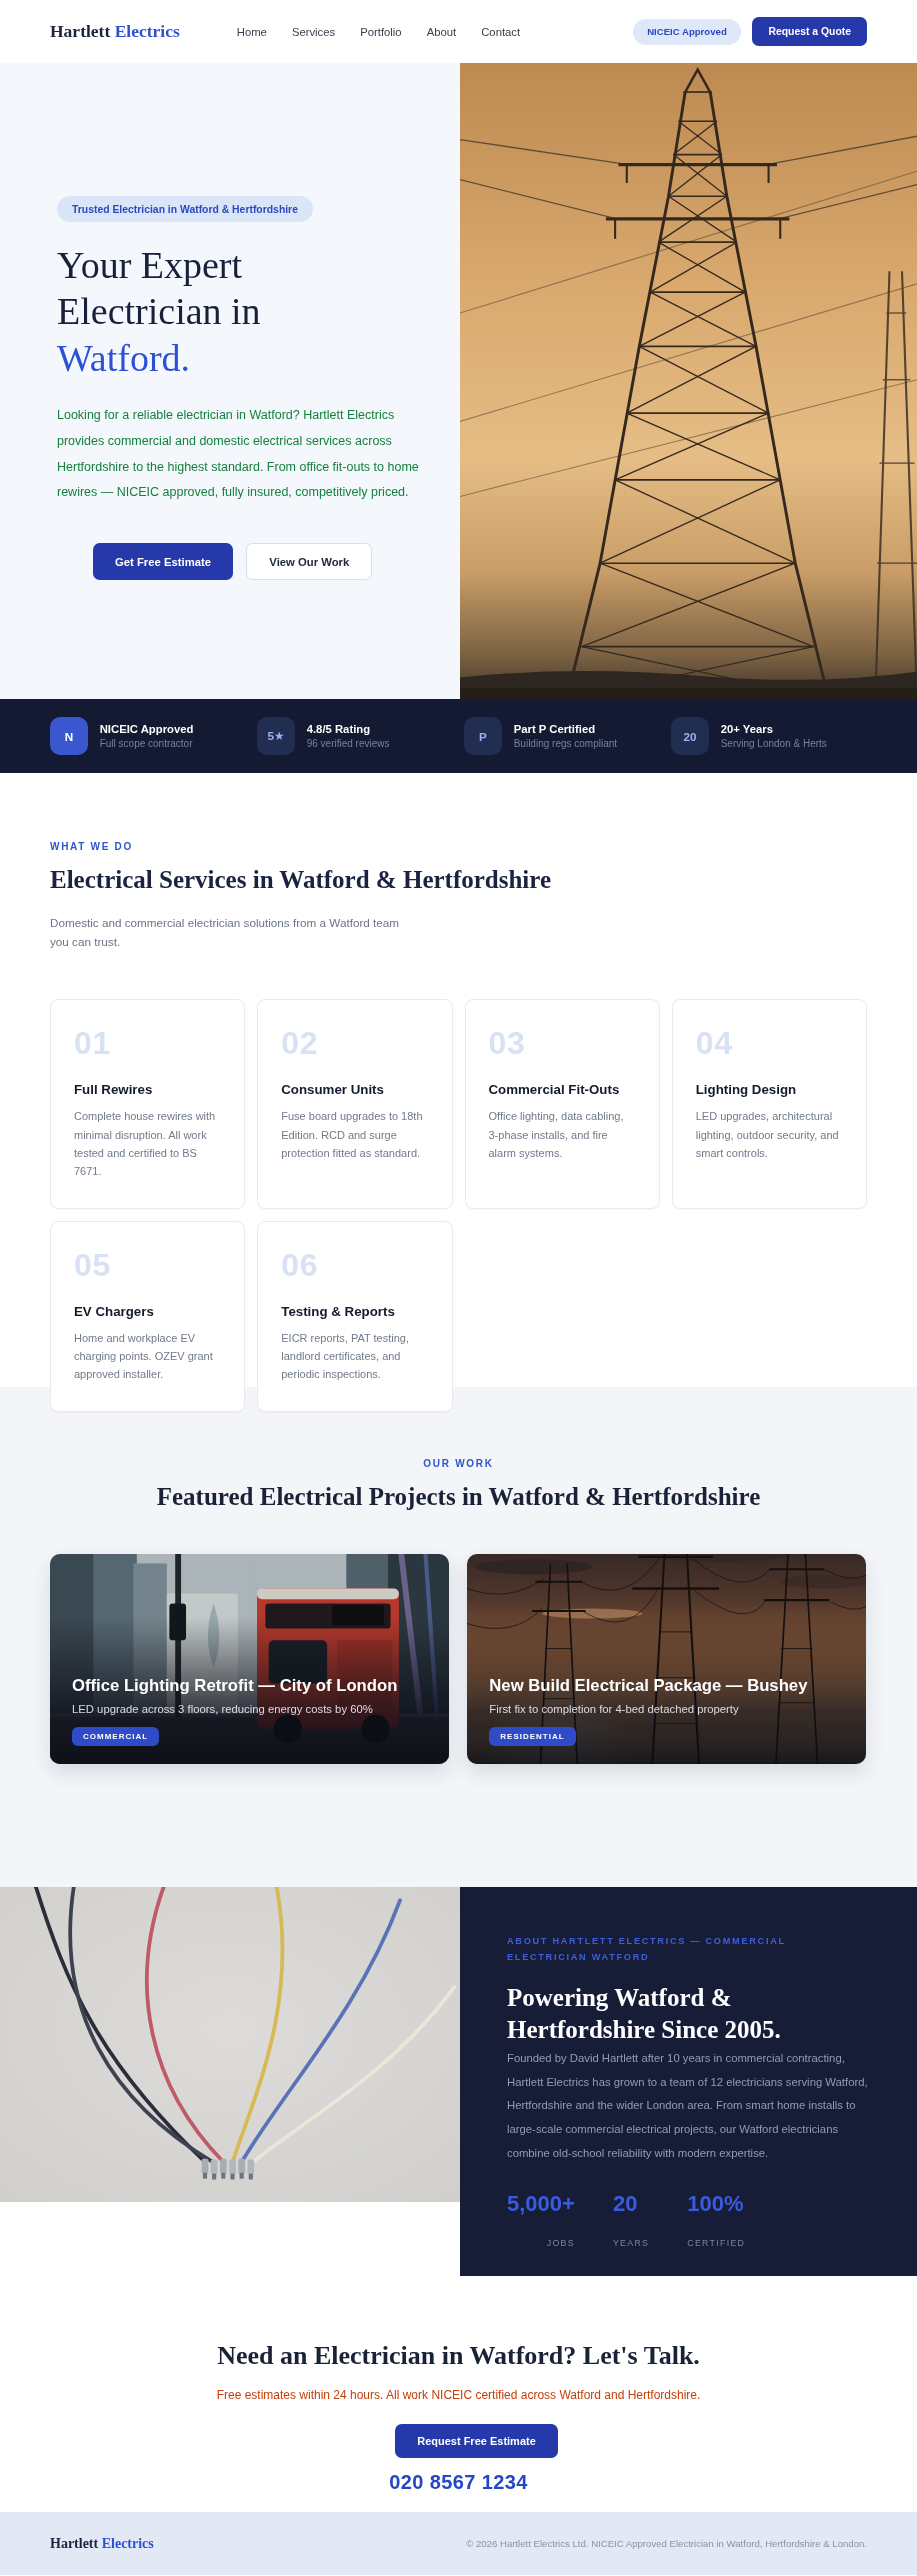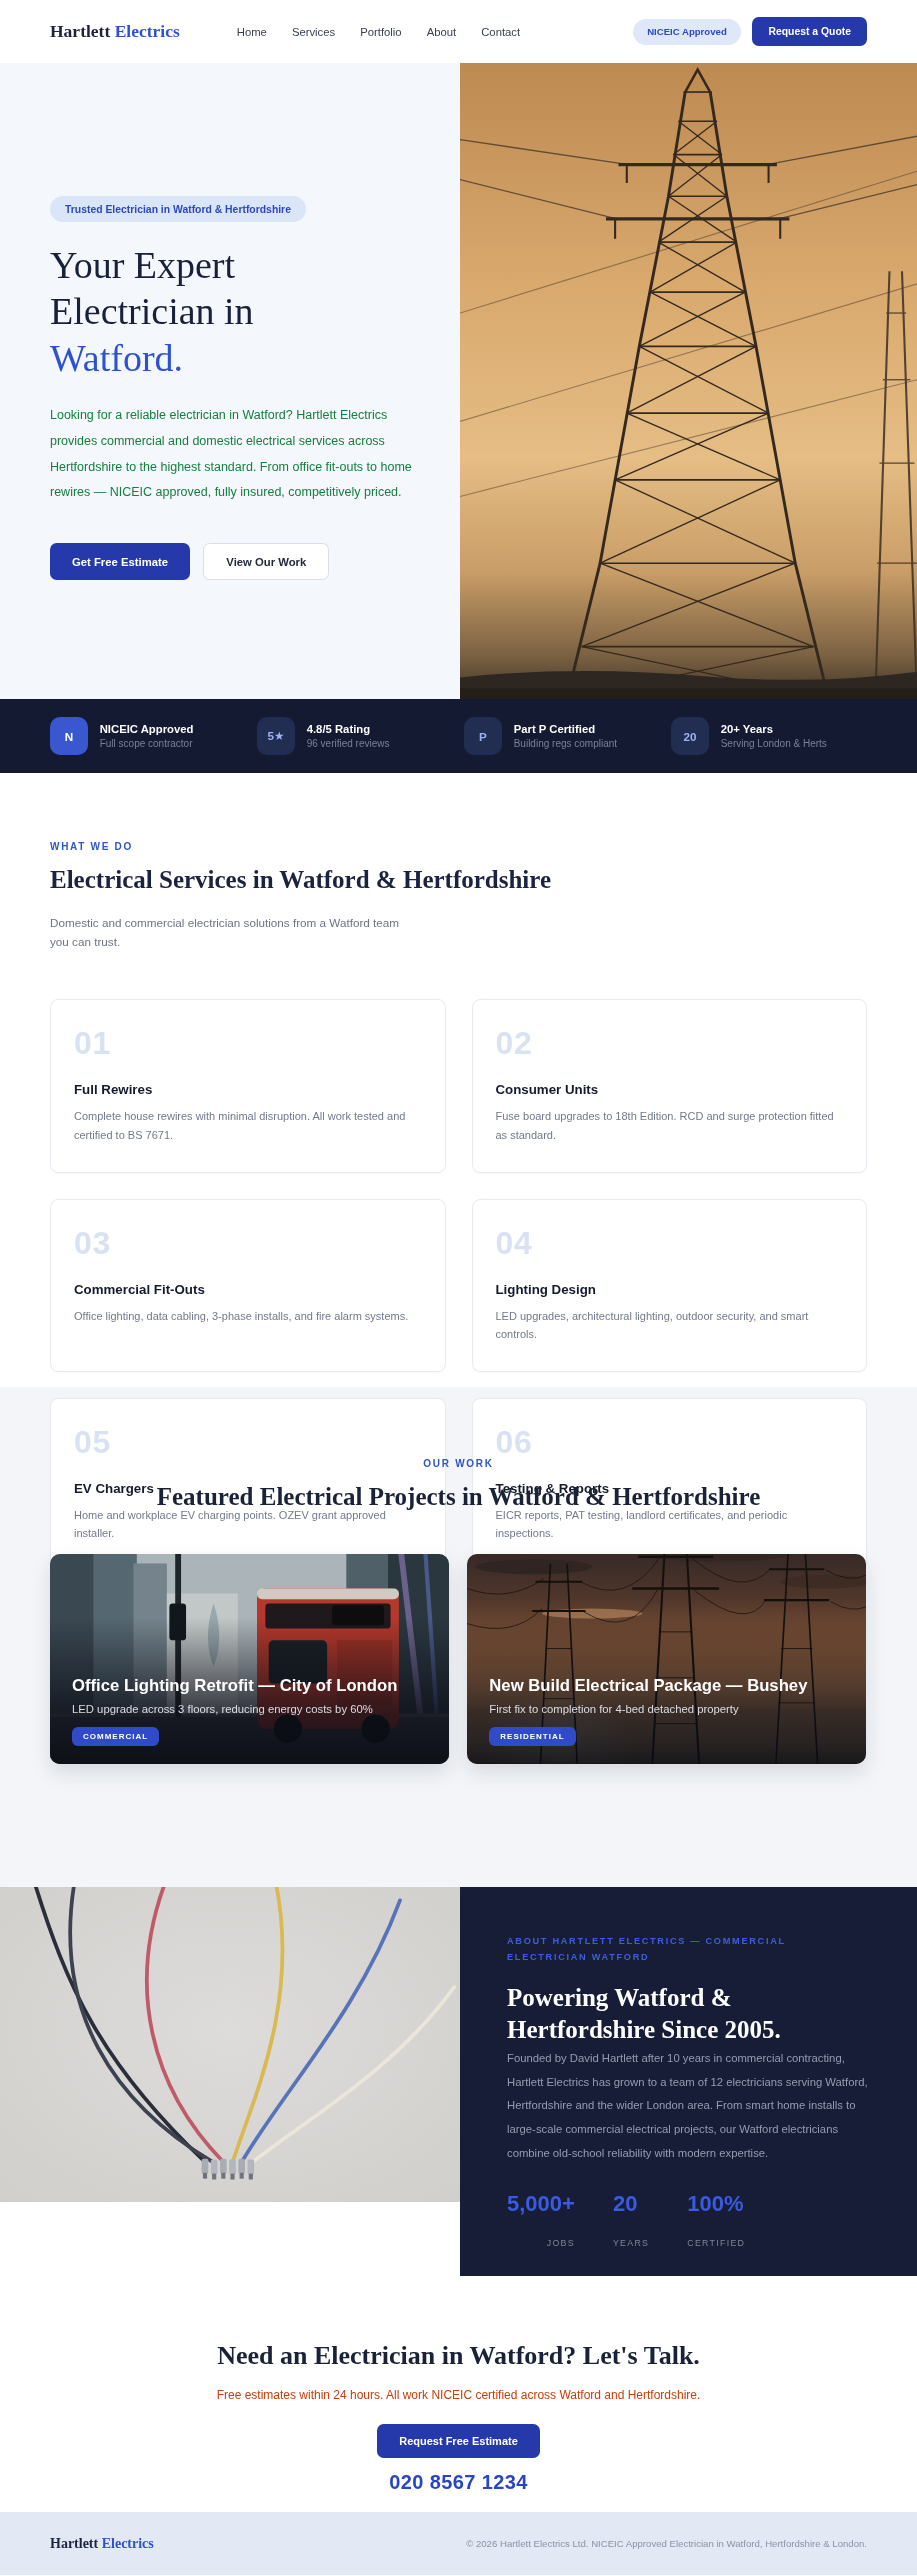--- a/index.html
+++ b/index.html
@@ -26,32 +26,32 @@
     background:#dfe8f8; color:#2b49c0; font-size:9.6px; font-weight:700;
     padding:7.5px 14px; border-radius:16.7px; white-space:nowrap;
   }
   .btn { border:none; cursor:pointer; font-family:inherit; }
   .btn-primary {
     background:#2539ab; color:#ffffff; font-weight:700; border-radius:6.7px;
   }
   .btn-primary.sm { font-size:10.4px; padding:9.2px 16px; }
 
   
-  .hero { height:636px; background:#f4f7fc; position:relative; overflow:hidden; }
+  .hero { height:636px; background:#f4f7fc; position:relative; overflow:hidden;padding-left:7px; }
   .hero-left { width:460px; height:100%; padding:133px 0 0 50px; }
   .hero-badge {
     display:inline-block; background:#dbe5f8; color:#2b49c0;
     font-size:10.4px; font-weight:700; padding:7.5px 15px; border-radius:18.3px;
   }
   .hero-title { font-size:38px; line-height:1.22; font-weight:400; color:#19203a; margin-top:20px; }
   .hero-title span { display:block; }
   .hero-title .accent { color:#2d51d4; }
   .hero-para { width:382px; margin-top:22px; font-size:12.5px; line-height:2.06; color:#15803d; }
   .hero-ctas { display:flex; gap:13.3px; margin-top:37px; }
-  .btn-lg { font-size:11.3px; padding:11.7px 22px; border-radius:6.7px; }
+  .btn-lg { font-size:11.3px; padding:11.7px 22px; border-radius:6.7px;margin-left:36px; }
   .btn-outline {
     background:#ffffff; color:#222a3c; font-weight:700; font-size:11.3px;
     border:0.8px solid #d8dee9; border-radius:6.7px; padding:11.7px 22px; cursor:pointer;
   }
   .hero-photo { position:absolute; top:0; right:0; width:457px; height:636px; }
   .hero-photo svg { display:block; width:100%; height:100%; }
 
   
   .trust-bar {
     height:74px; background:#141a31; display:flex; align-items:center;
@@ -65,21 +65,21 @@
   }
   .trust-icon.bright { background:#3a57d0; color:#ffffff; }
   .trust-title { color:#ffffff; font-size:11.3px; font-weight:700; }
   .trust-sub { color:#79819a; font-size:10px; margin-top:2.5px; }
 
   
   .services { height:614px; background:#ffffff; padding:65px 50px 0; }
   .eyebrow { color:#2d55cc; font-size:10px; font-weight:700; letter-spacing:1.7px; }
   .services h2 { font-size:25px; color:#1b2340; margin-top:13.3px; font-weight:700; }
   .services-sub { max-width:360px; margin-top:18.3px; font-size:11.7px; line-height:1.7; color:#6b7486; }
-  .services-grid { margin-top:47px; display:grid; grid-template-columns:repeat(2,1fr); gap:26px; }
+  .services-grid { margin-top:47px; display:grid; grid-template-columns:repeat(4,1fr); gap:12px; }
   .svc-card {
     background:#ffffff; border:0.8px solid #e7ebf1; border-radius:8.3px;
     padding:25px 23px 28px; box-shadow:0 0.8px 1.7px rgba(20,30,60,0.03);
   }
   .svc-num { font-size:32px; font-weight:800; color:#d9e2f3; letter-spacing:0.8px; }
   .svc-title { font-size:13.3px; font-weight:700; color:#141b2e; margin-top:20px; }
   .svc-desc { font-size:11px; line-height:1.65; color:#717a8b; margin-top:10px; }
 
   
   .work { height:500px; background:#f3f5f8; padding:68px 50px 0; text-align:center; }

